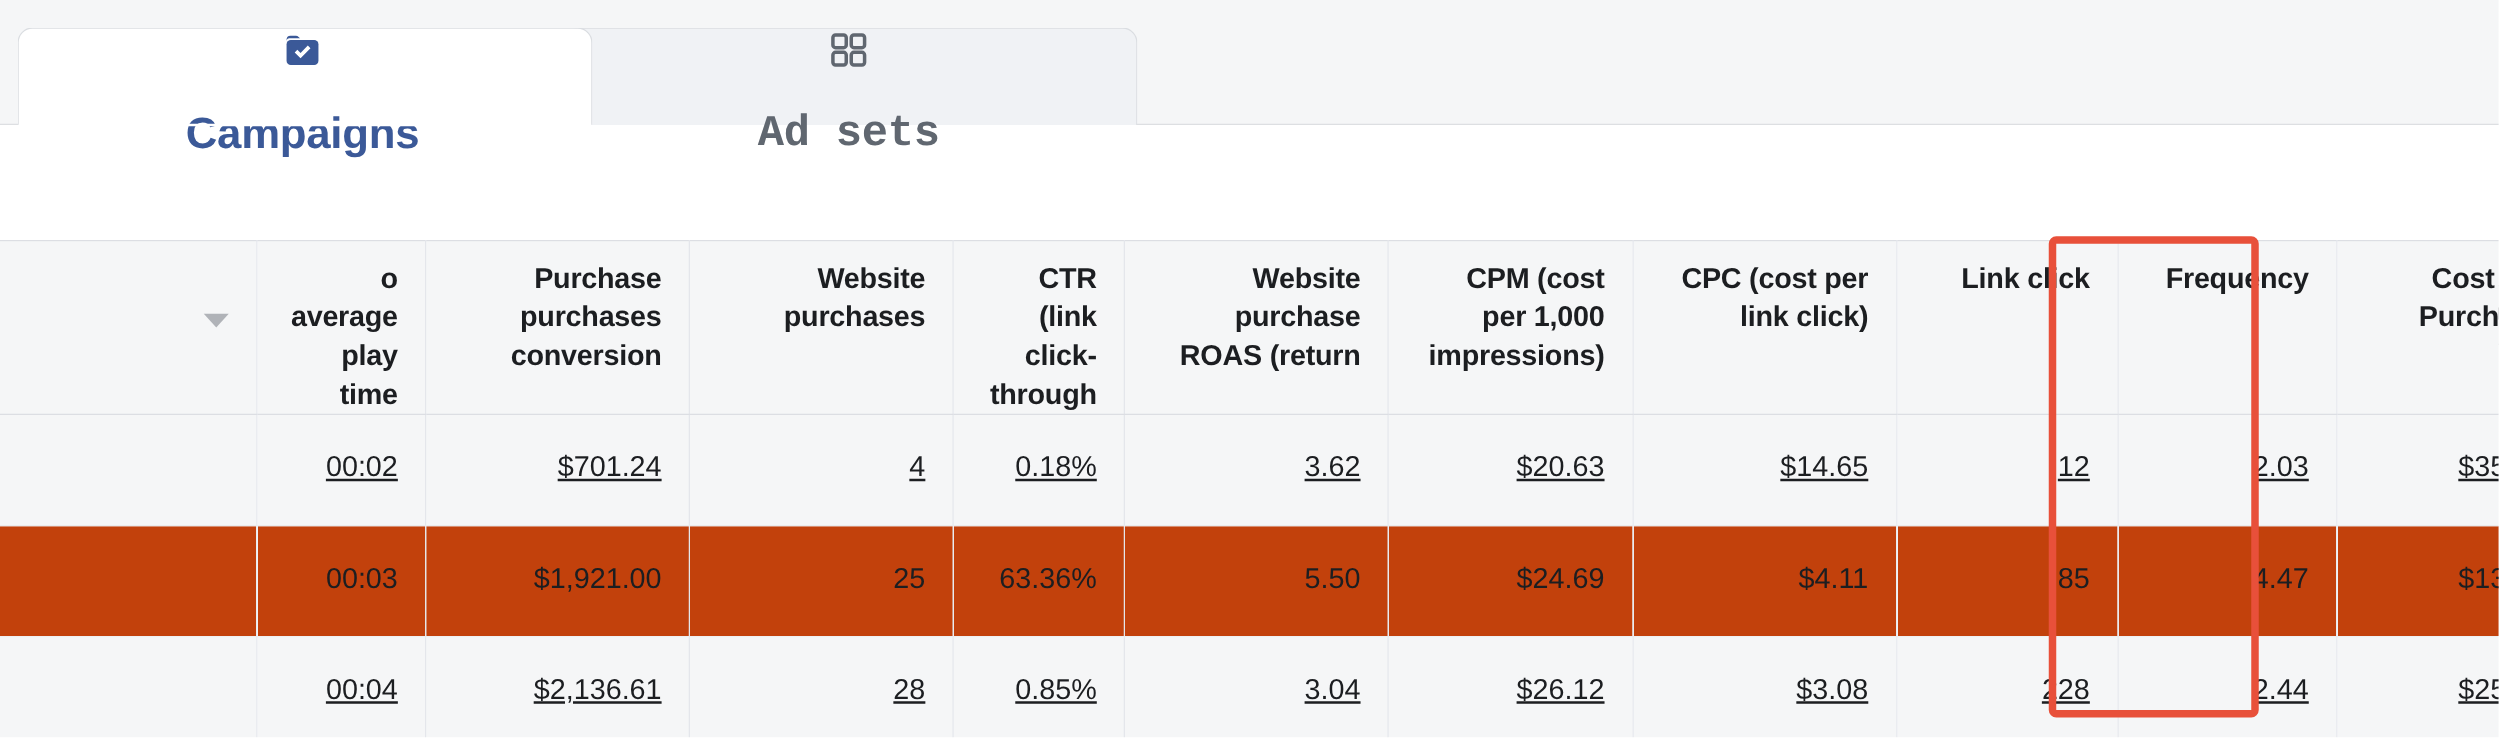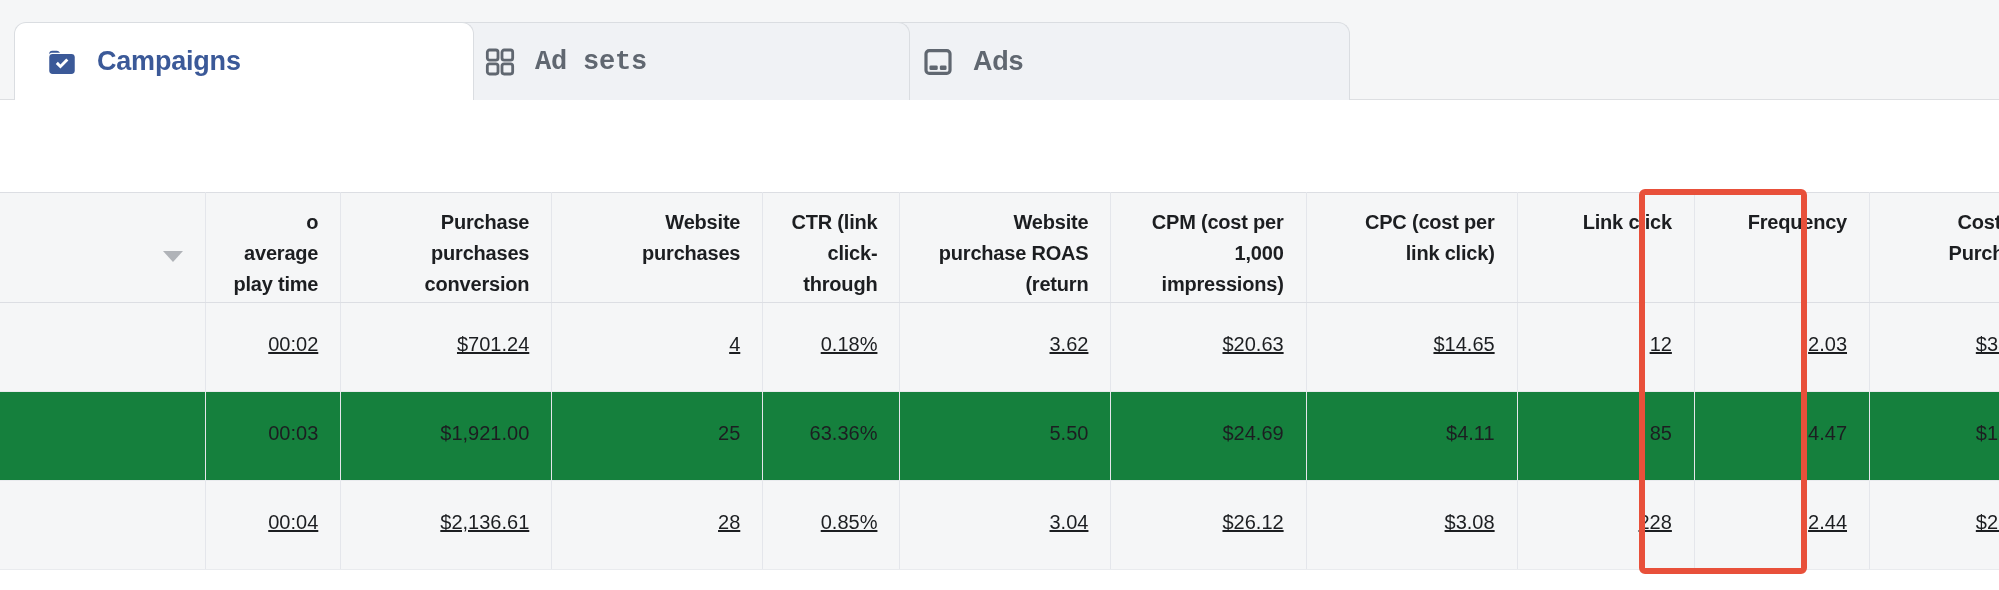--- a/index.html
+++ b/index.html
@@ -16,29 +16,30 @@
   .tabbar {
     position: absolute; left: 0; top: 0; width: 1999px; height: 100px;
     background: #f5f6f7;
   }
   .tabbar::after {
     content: ""; position: absolute; left: 0; bottom: 0; width: 100%;
     height: 1px; background: #dddfe2;
   }
   .tab {
     position: absolute; bottom: 0; height: 78px;
-    display: flex; align-items: center; gap: 18px;
+    display: flex; align-items: center; gap: 30px;
     padding: 0 34px 0 30px;
     border: 1px solid #dadde1;
     border-bottom: none;
     border-radius: 12px 12px 0 0;
     background: #f0f2f5;
-    font-size: 27px; font-weight: 700; color: #606770;
+    font-size: 35px; font-weight: 700; color: #606770;
     letter-spacing: -0.2px;
     white-space: nowrap;
+    flex-direction: column;
   }
   .tab.active {
     background: #ffffff;
     color: #3b5998;
     border-color: #dadde1;
     z-index: 5;
   }
   .tab.active::after {
     content:""; position:absolute; left:0; right:0; bottom:-1px; height:2px; background:#fff;
   }
@@ -91,21 +92,21 @@
 
   
   .table-wrap {
     position: absolute; left: 0; top: 192px; width: 1999px; height: 398px;
     overflow: hidden; background: #fff;
   }
   table.grid { border-collapse: collapse; table-layout: fixed; width: 2060px; }
   table.grid th, table.grid td {
     border-right: 1px solid #e4e6eb;
     padding: 0 22px;
-    font-size: 20px;
+    font-size: 23px;
     color: #1c1e21;
     vertical-align: top;
     text-align: right;
     white-space: normal;
     overflow: hidden;
   }
   table.grid th {
     height: 110px;
     background: #f5f6f7;
     font-weight: 700;
@@ -116,21 +117,21 @@
     letter-spacing: -0.2px;
   }
   table.grid td {
     height: 89px;
     padding-top: 26px;
     line-height: 30px;
     border-bottom: 1px solid #e9ebee;
     font-weight: 400;
   }
   tr.row-shade td { background: #f5f6f7; text-decoration: underline; }
-  tr.row-plain td { background: #15803d; }
+  tr.row-plain td { background: #c2410c; }
   th.col-sel, td.col-sel { border-right: 1px solid #e4e6eb; }
 
   .sortcaret {
     width: 0; height: 0; margin-left: auto; margin-top: 44px;
     border-left: 10px solid transparent; border-right: 10px solid transparent;
     border-top: 11px solid #b0b3b8;
   }
 
   
   .highlight-box {
@@ -164,30 +165,20 @@
         <svg width="32" height="32" viewBox="0 0 24 24">
           <rect x="2.5" y="3" width="8" height="7.6" rx="1.6" fill="none" stroke="#606770" stroke-width="2.1"></rect>
           <rect x="13.5" y="3" width="8" height="7.6" rx="1.6" fill="none" stroke="#606770" stroke-width="2.1"></rect>
           <rect x="2.5" y="13.4" width="8" height="7.6" rx="1.6" fill="none" stroke="#606770" stroke-width="2.1"></rect>
           <rect x="13.5" y="13.4" width="8" height="7.6" rx="1.6" fill="none" stroke="#606770" stroke-width="2.1"></rect>
         </svg>
       </span>
       <span>Ad sets</span>
     </div>
 
-    <div class="tab" id="tab-ads">
-      <span class="tab-icon">
-        <svg width="32" height="32" viewBox="0 0 24 24">
-          <rect x="3" y="3.5" width="18" height="17" rx="2.4" fill="none" stroke="#606770" stroke-width="2.4"></rect>
-          <rect x="5.6" y="14.6" width="6.2" height="3.4" rx="1" fill="#606770"></rect>
-          <rect x="13.4" y="14.6" width="5" height="3.4" rx="1" fill="#606770"></rect>
-        </svg>
-      </span>
-      <span>Ads</span>
-    </div>
   </div>
 
   <div class="toolbar">
 
     <div class="tbtn joined-left" style="left:-34px; width:70px;">
       <span>t</span>
     </div>
 
     <div class="tbtn joined-right icon-only" style="left:36px; width:58px;">
       <span class="caret light"></span>

